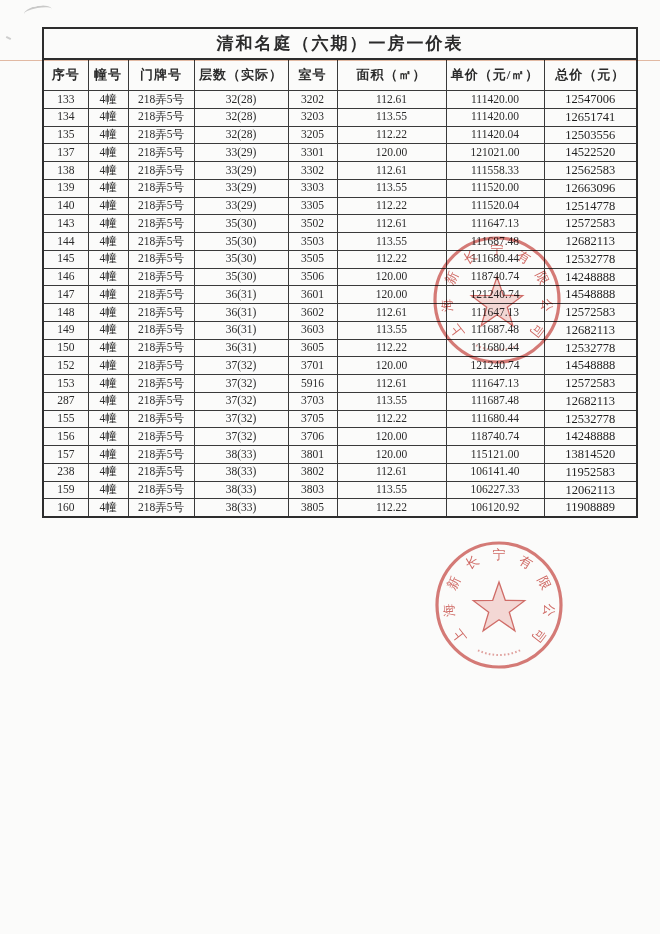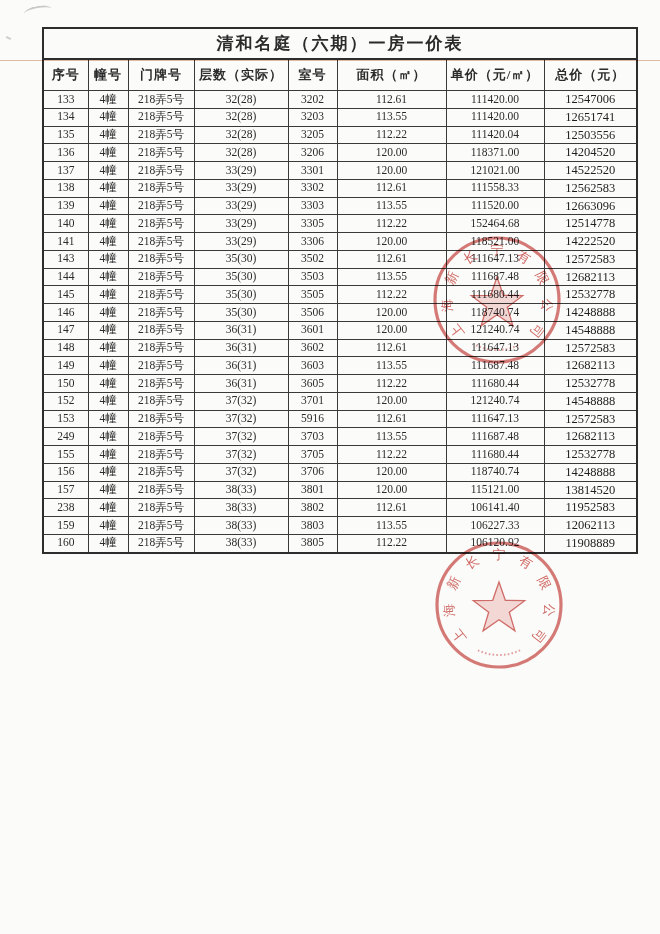--- a/index.html
+++ b/index.html
@@ -108,30 +108,20 @@
           <td>135</td>
           <td>4幢</td>
           <td>218弄5号</td>
           <td>32(28)</td>
           <td>3205</td>
           <td>112.22</td>
           <td>111420.04</td>
           <td class="total-col">12503556</td>
         </tr>
         <tr>
-          <td>136</td>
-          <td>4幢</td>
-          <td>218弄5号</td>
-          <td>32(28)</td>
-          <td>3206</td>
-          <td>120.00</td>
-          <td>118371.00</td>
-          <td class="total-col">14204520</td>
-        </tr>
-        <tr>
           <td>137</td>
           <td>4幢</td>
           <td>218弄5号</td>
           <td>33(29)</td>
           <td>3301</td>
           <td>120.00</td>
           <td>121021.00</td>
           <td class="total-col">14522520</td>
         </tr>
         <tr>
@@ -154,32 +144,22 @@
           <td>111520.00</td>
           <td class="total-col">12663096</td>
         </tr>
         <tr>
           <td>140</td>
           <td>4幢</td>
           <td>218弄5号</td>
           <td>33(29)</td>
           <td>3305</td>
           <td>112.22</td>
-          <td>152464.68</td>
+          <td>111520.04</td>
           <td class="total-col">12514778</td>
-        </tr>
-        <tr>
-          <td>141</td>
-          <td>4幢</td>
-          <td>218弄5号</td>
-          <td>33(29)</td>
-          <td>3306</td>
-          <td>120.00</td>
-          <td>118521.00</td>
-          <td class="total-col">14222520</td>
         </tr>
         <tr>
           <td>143</td>
           <td>4幢</td>
           <td>218弄5号</td>
           <td>35(30)</td>
           <td>3502</td>
           <td>112.61</td>
           <td>111647.13</td>
           <td class="total-col">12572583</td>
@@ -268,21 +248,21 @@
           <td>153</td>
           <td>4幢</td>
           <td>218弄5号</td>
           <td>37(32)</td>
           <td>5916</td>
           <td>112.61</td>
           <td>111647.13</td>
           <td class="total-col">12572583</td>
         </tr>
         <tr>
-          <td>249</td>
+          <td>287</td>
           <td>4幢</td>
           <td>218弄5号</td>
           <td>37(32)</td>
           <td>3703</td>
           <td>113.55</td>
           <td>111687.48</td>
           <td class="total-col">12682113</td>
         </tr>
         <tr>
           <td>155</td>

